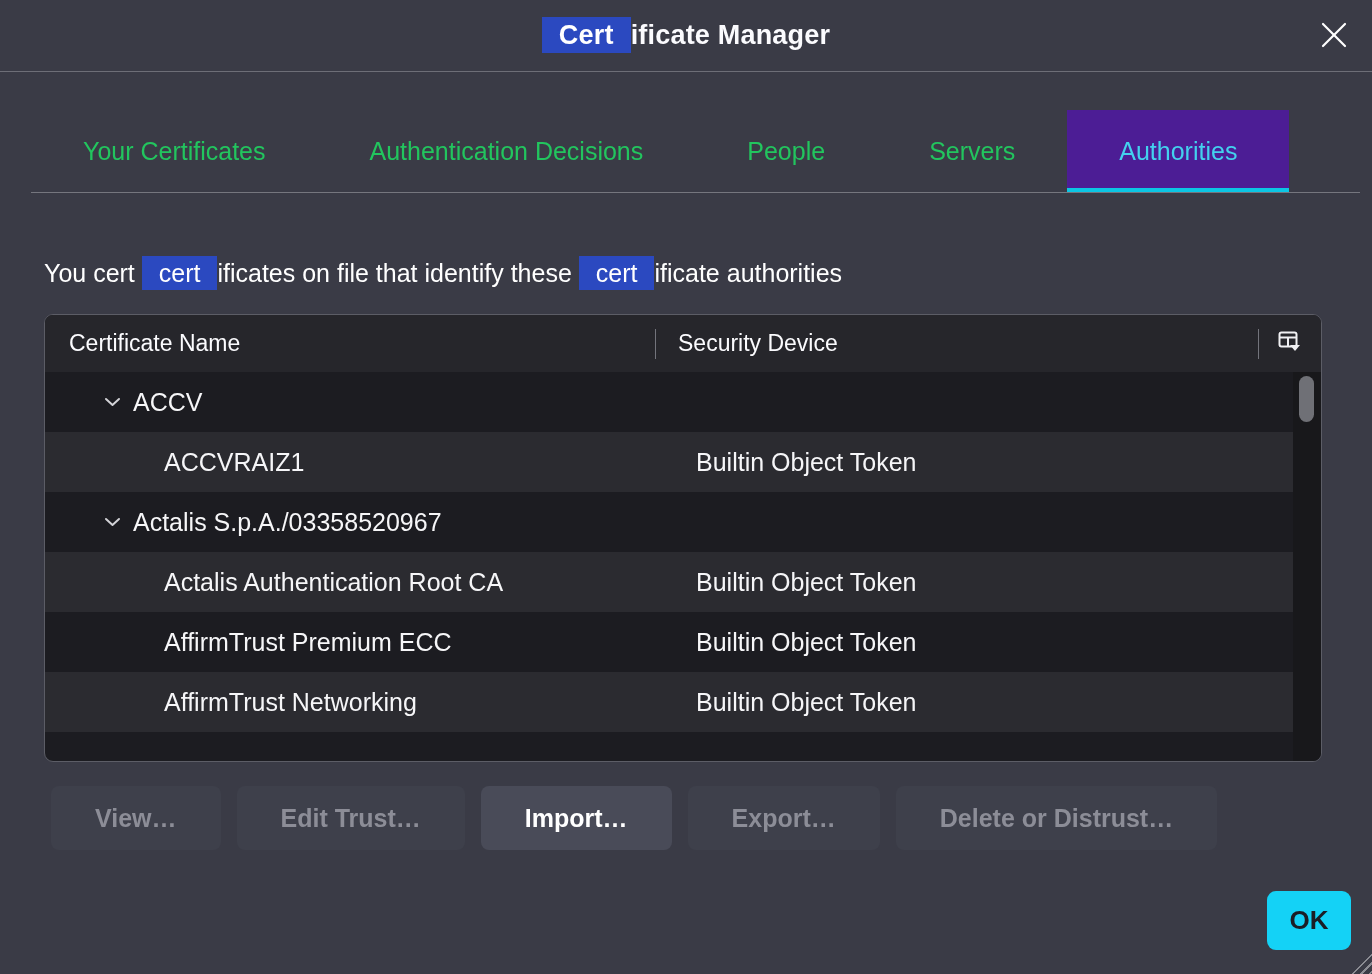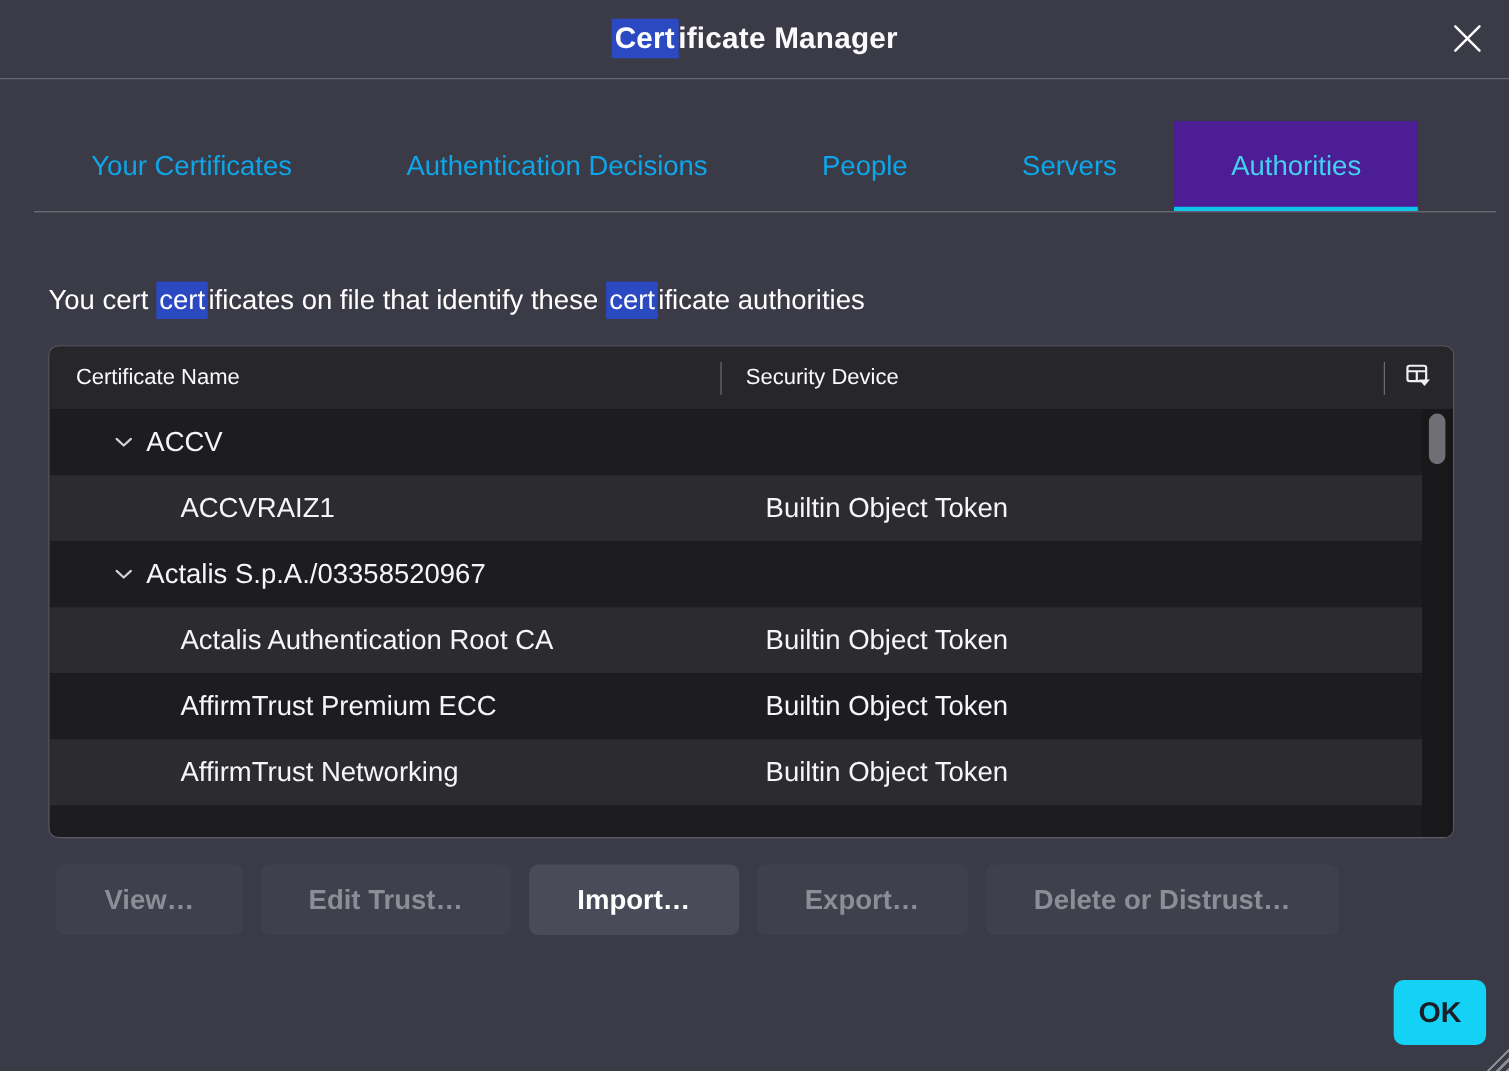--- a/index.html
+++ b/index.html
@@ -15,42 +15,42 @@
   
   .titlebar {
     height: 72px;
     border-bottom: 1px solid #6d6e77;
     display: flex;
     align-items: center;
     justify-content: center;
     position: relative;
   }
   .title { font-size: 27px; font-weight: 700; letter-spacing: 0.2px; }
-  .hl { background: #2b49c0; color: #ffffff; padding: 3px 3px; }
+  .hl { background: #2b49c0; color: #ffffff; padding: 3px 17px; }
   .close-btn {
     position: absolute;
     right: 18px; top: 16px;
     width: 40px; height: 40px;
     background: none; border: none;
     display: flex; align-items: center; justify-content: center;
     cursor: default;
   }
 
   
   .tabbar {
     margin: 38px 12px 0 31px;
     display: flex;
     border-bottom: 1px solid #75767e;
   }
   .tab {
     padding: 0 52px;
     height: 82px;
     display: flex; align-items: center;
     font-size: 25px;
-    color: #0ea5e9;
+    color: #22c55e;
     white-space: nowrap;
   }
   .tab.active {
     background: #4c1d95;
     color: #43d1ee;
     box-shadow: inset 0 -4px 0 #0bc6e4;
   }
 
   
   .description {
@@ -71,21 +71,21 @@
     display: flex;
     flex-direction: column;
   }
   .thead {
     height: 57px;
     flex: 0 0 57px;
     background: #26262b;
     display: flex;
     align-items: center;
   }
-  .th { font-size: 20px; color: #fbfbfe; }
+  .th { font-size: 23px; color: #fbfbfe; }
   .th-name { width: 610px; padding-left: 24px; }
   .th-device { flex: 1; padding-left: 22px; }
   .vdiv { width: 1px; height: 30px; background: #73747c; flex: 0 0 1px; }
   .picker-btn {
     width: 62px; height: 57px;
     background: none; border: none;
     display: flex; align-items: center; justify-content: center;
   }
   .tbody {
     flex: 1;

